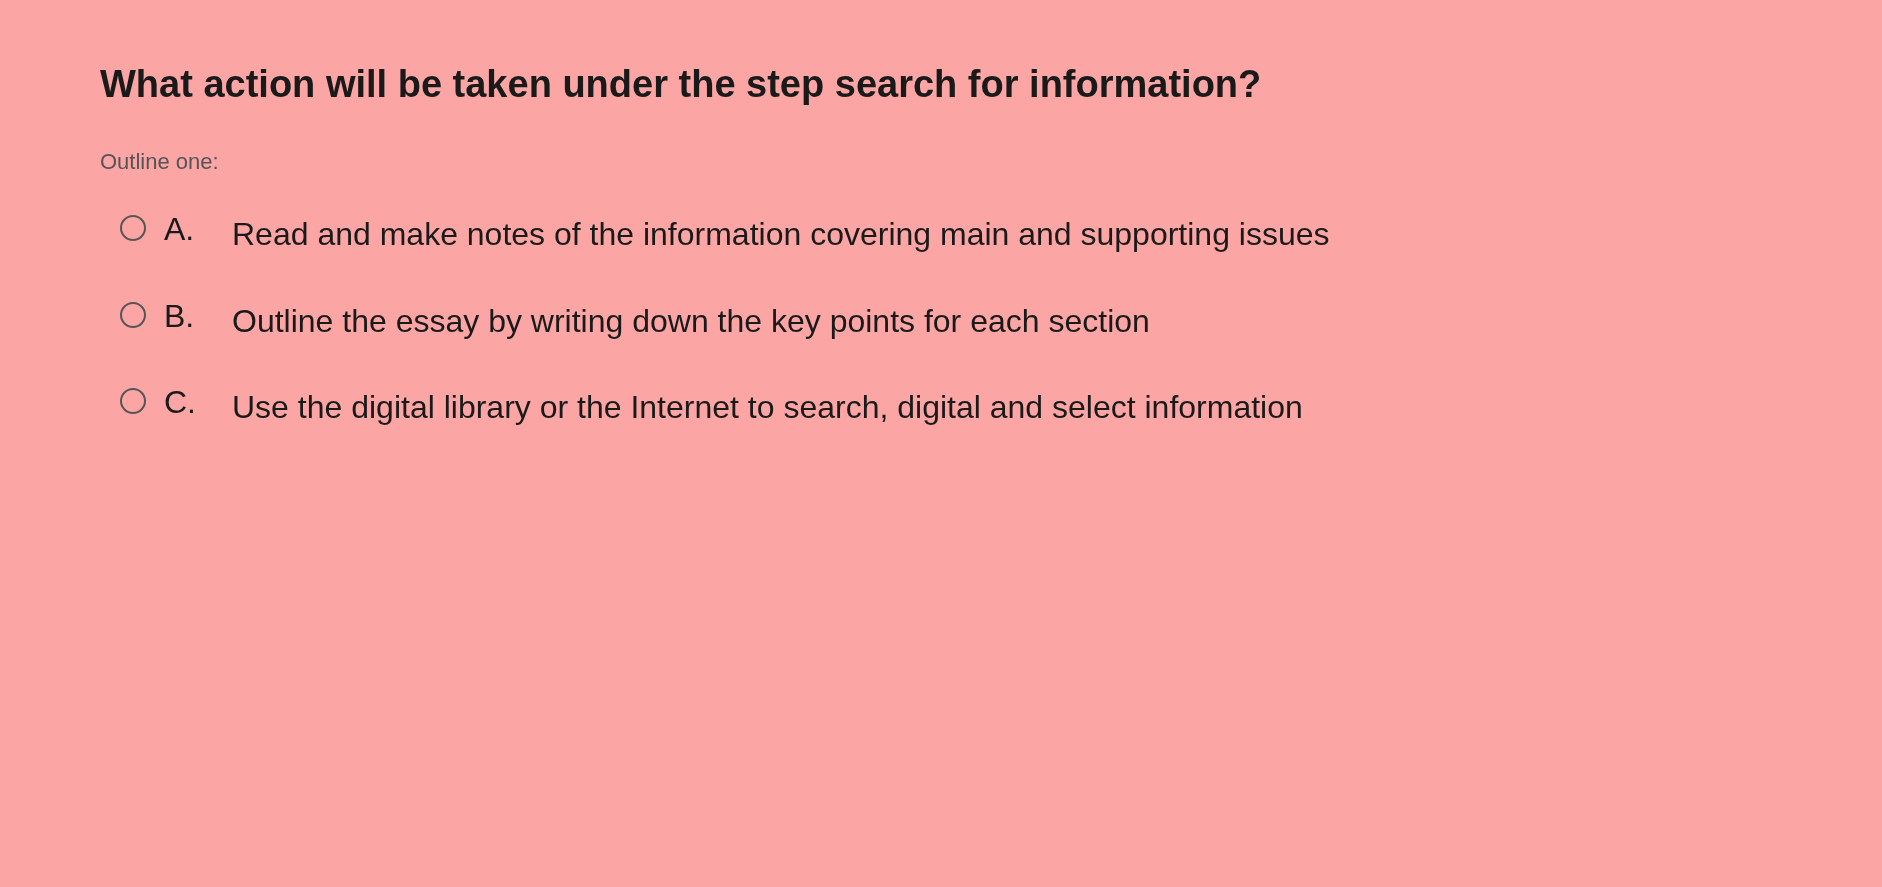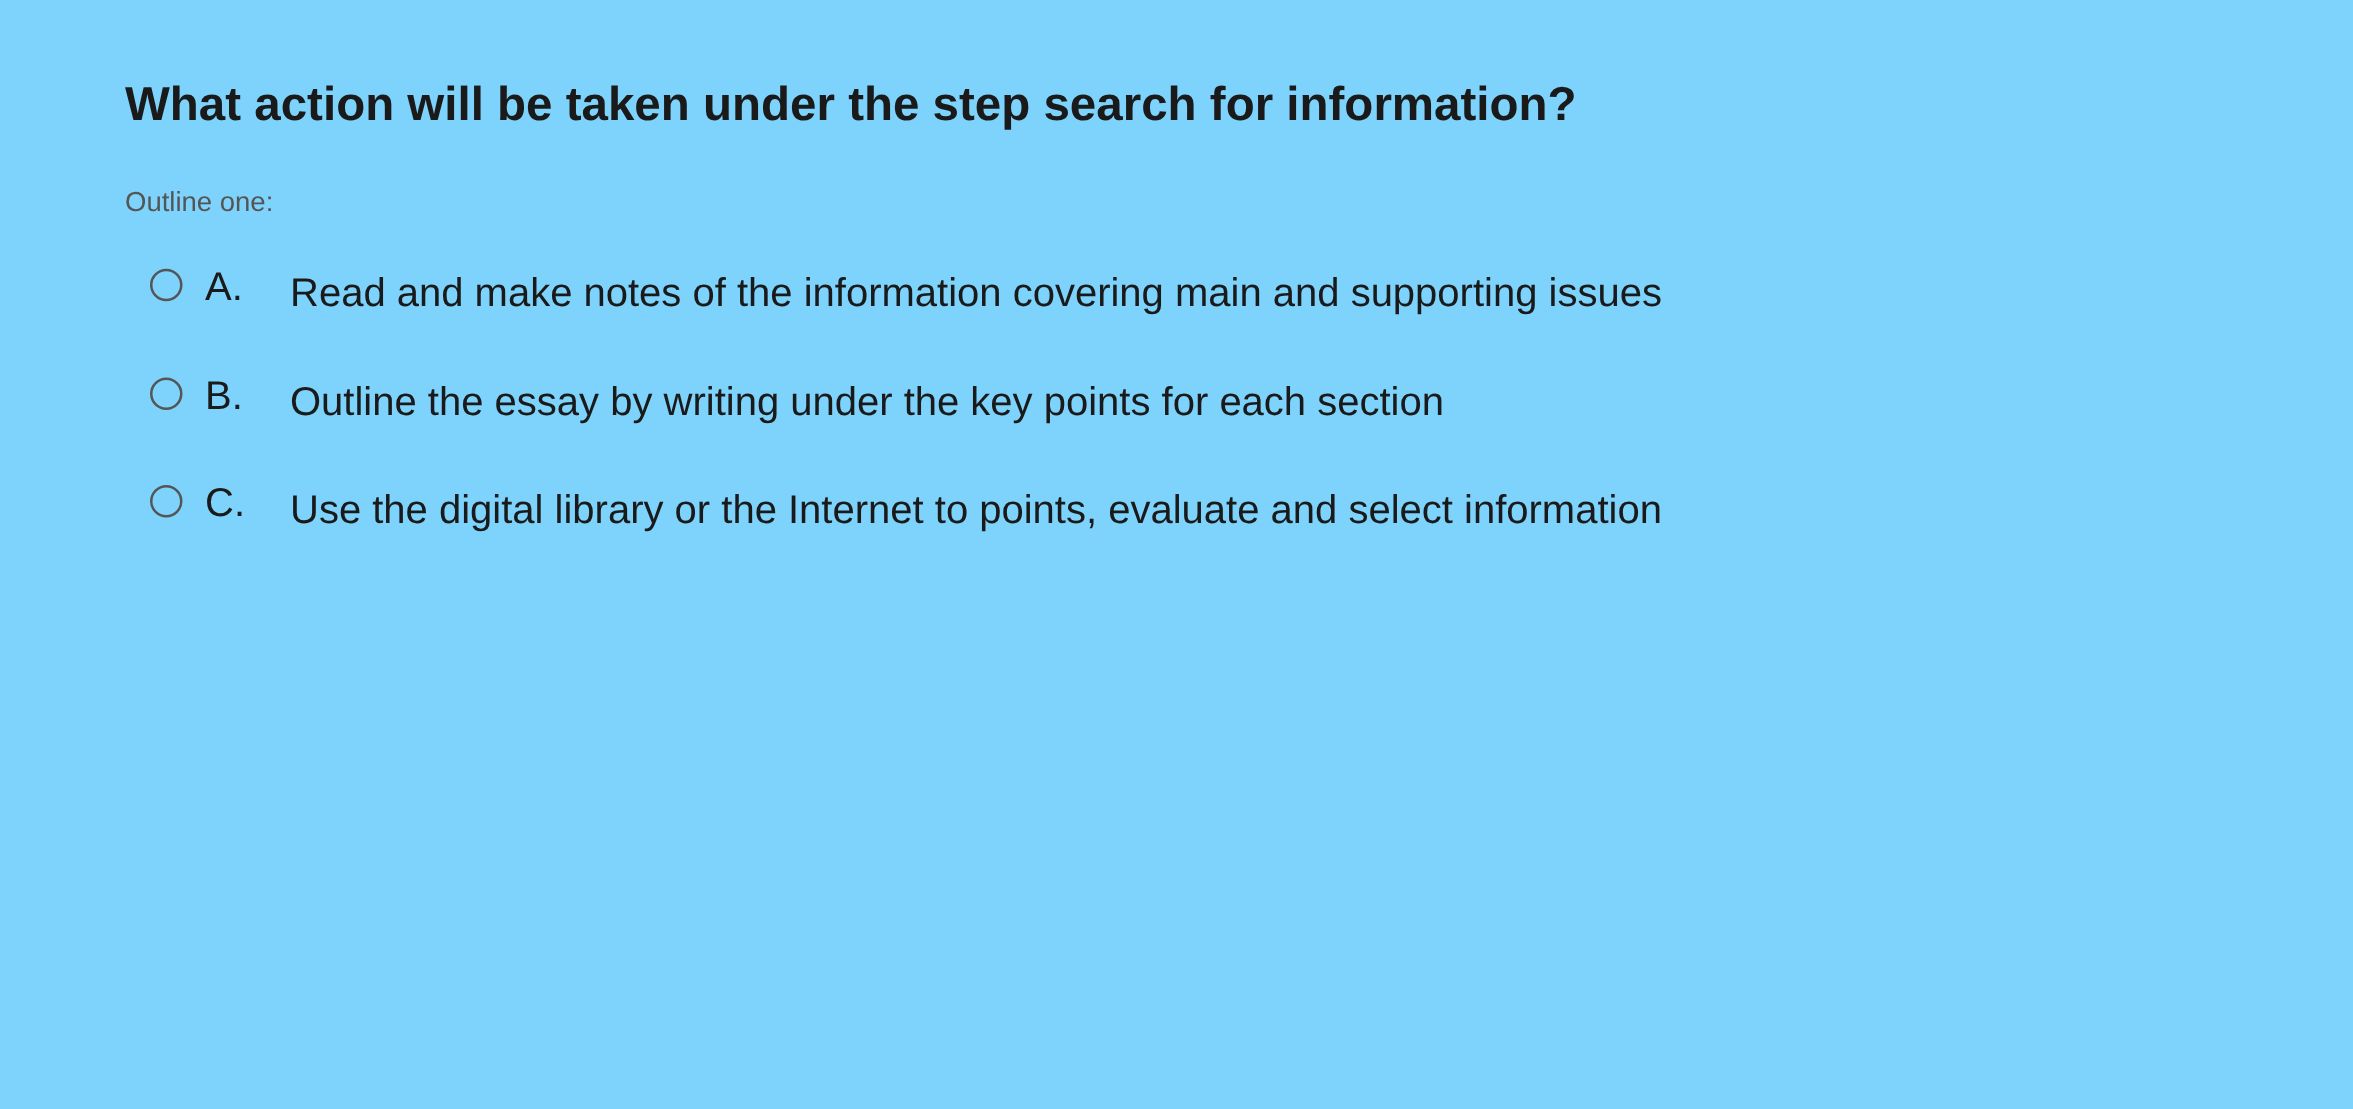--- a/index.html
+++ b/index.html
@@ -15,21 +15,21 @@
       font-family: Arial, sans-serif;
       display: flex;
       align-items: flex-start;
       justify-content: flex-start;
       overflow: hidden;
     }
 
     .main-container {
       width: 100%;
       height: 100%;
-      background-color: #7dd3fc;
+      background-color: #fca5a5;
       padding: 60px 80px 60px 100px;
     }
 
     .question-title {
       font-size: 38px;
       font-weight: bold;
       color: #1a1a1a;
       margin-bottom: 40px;
       line-height: 1.3;
       max-width: 1400px;
@@ -101,25 +101,25 @@
       </div>
       <div class="option-label">A.</div>
       <div class="option-text">Read and make notes of the information covering main and supporting issues</div>
     </div>
 
     <div class="option-row">
       <div class="radio-wrapper">
         <div class="radio-circle"></div>
       </div>
       <div class="option-label">B.</div>
-      <div class="option-text">Outline the essay by writing under the key points for each section</div>
+      <div class="option-text">Outline the essay by writing down the key points for each section</div>
     </div>
 
     <div class="option-row">
       <div class="radio-wrapper">
         <div class="radio-circle"></div>
       </div>
       <div class="option-label">C.</div>
-      <div class="option-text">Use the digital library or the Internet to points, evaluate and select information</div>
+      <div class="option-text">Use the digital library or the Internet to search, digital and select information</div>
     </div>
 
   </div>
 </div>
 
 </body></html>

